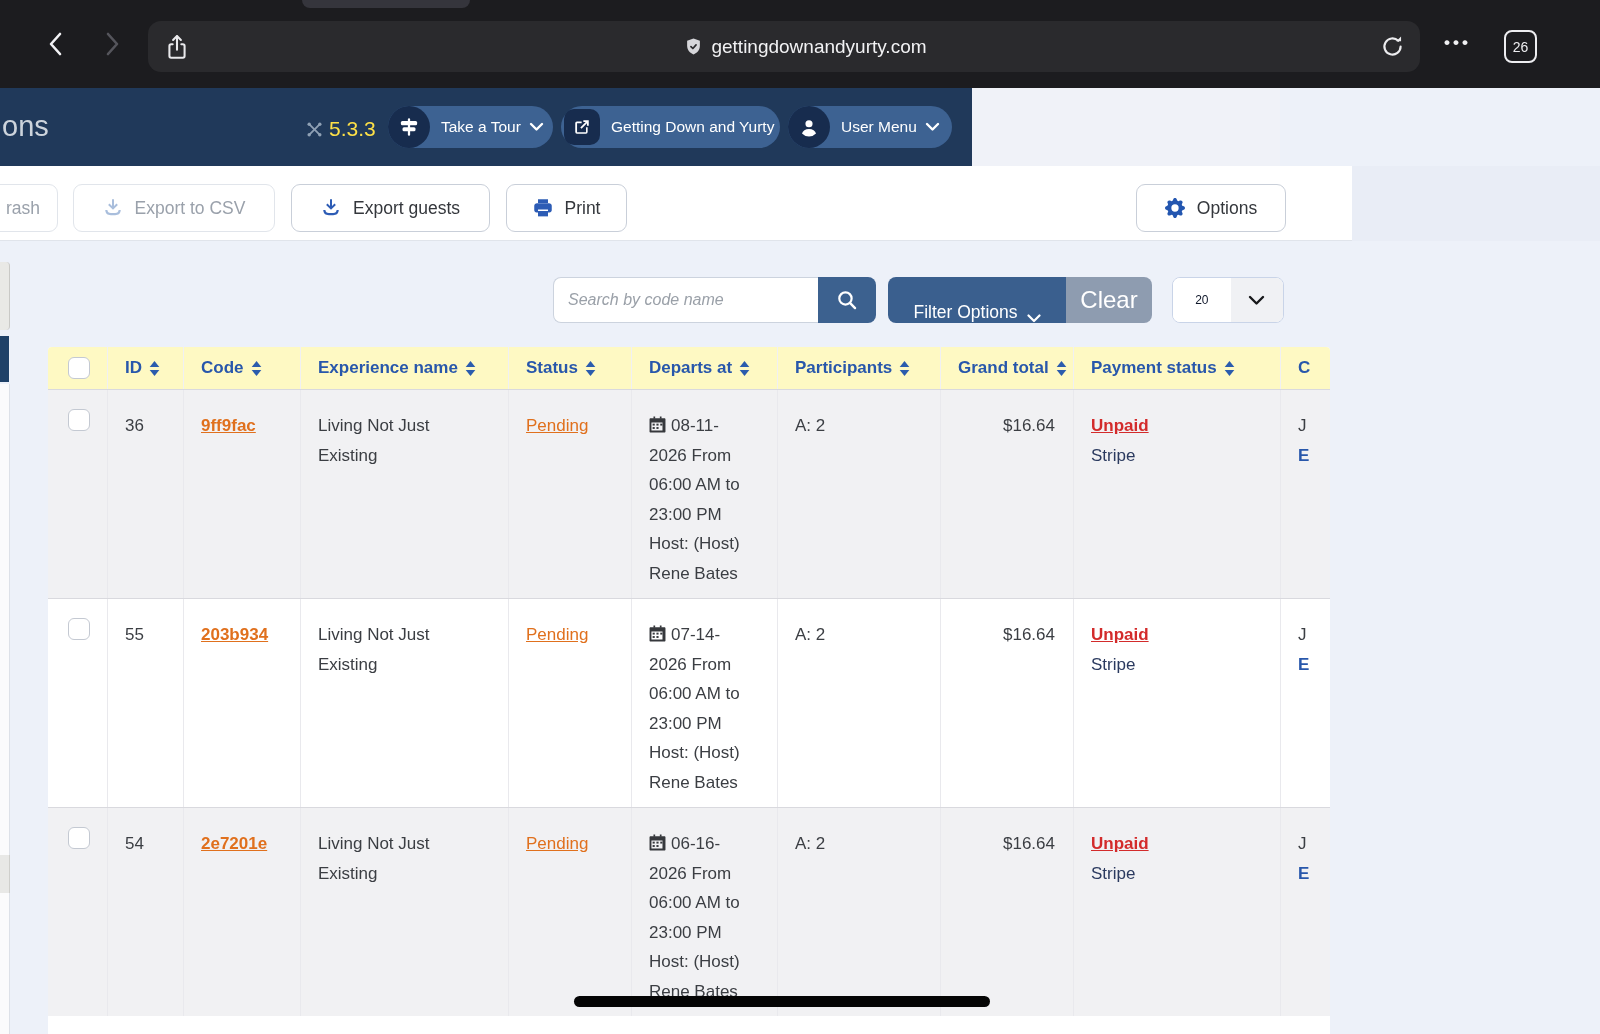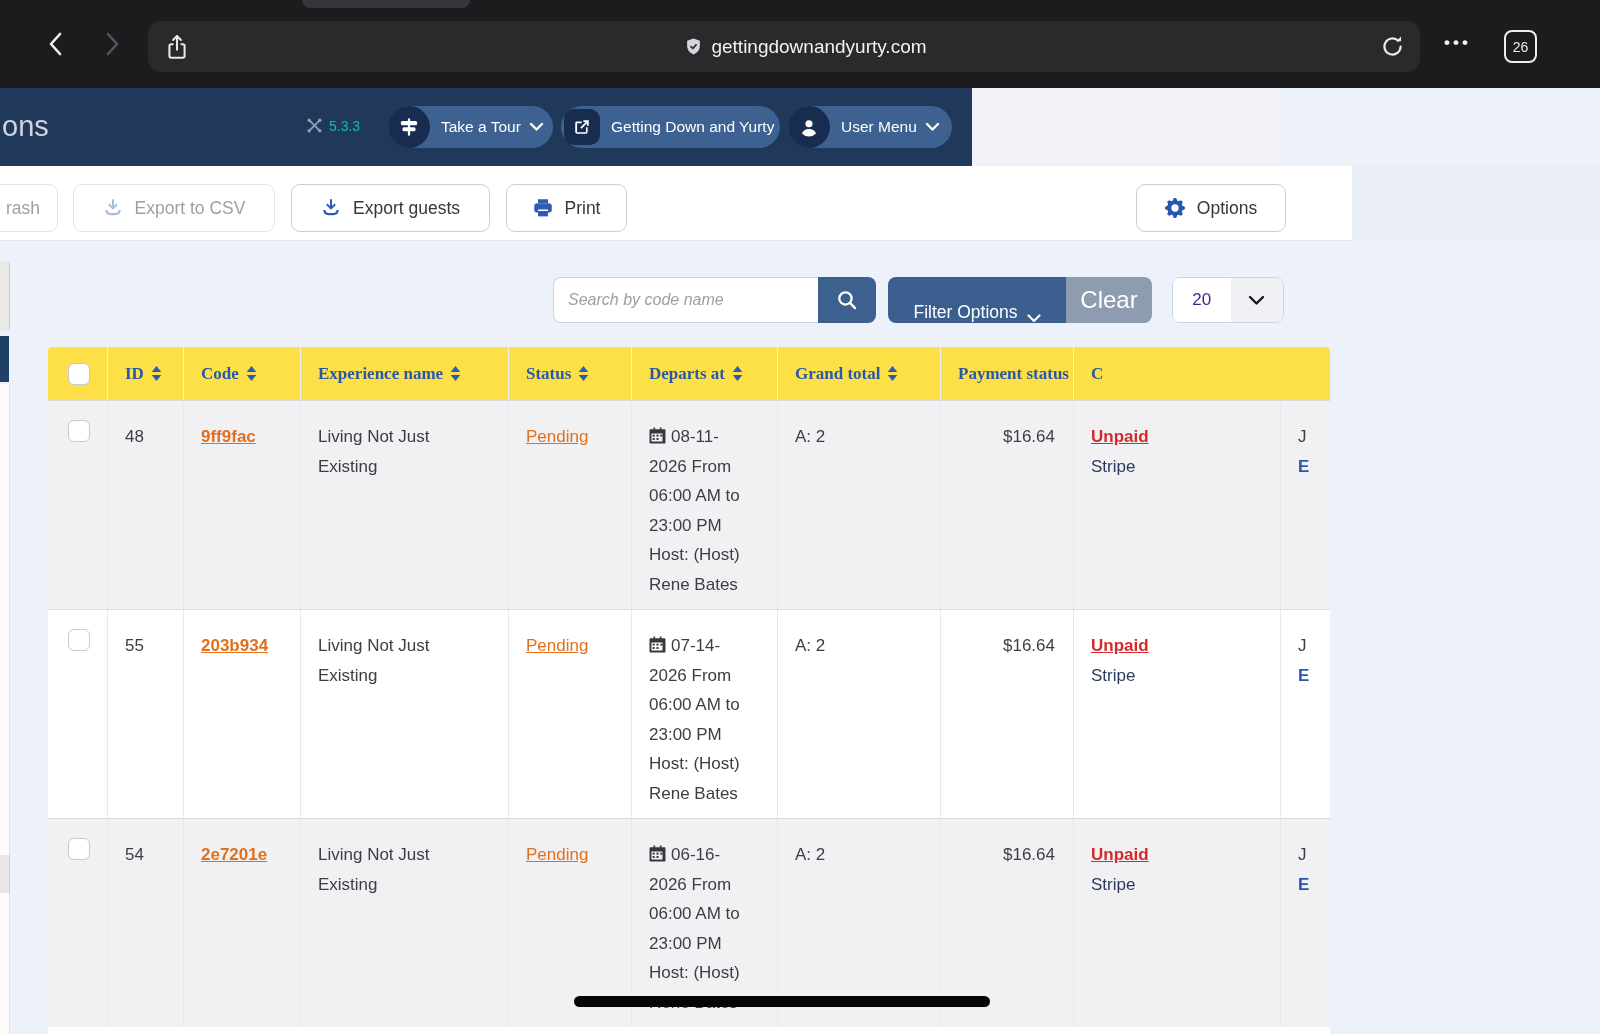--- a/index.html
+++ b/index.html
@@ -14,21 +14,21 @@
   #share-wrap { position:absolute; left:16px; top:11px; }
   #url-center { width:100%; display:flex; align-items:center; justify-content:center; gap:9px; color:#f2f2f4; font-size:19px;padding-left:44px; }
   #reload-wrap { position:absolute; right:14px; top:12px; }
   #ellipsis { position:absolute; left:1444px; top:33px; color:#f0f0f2; font-size:17px; letter-spacing:3px; font-weight:bold; }
   #tabcount { position:absolute; left:1504px; top:30px; width:33px; height:33px; border:2px solid #ededf0; border-radius:8px; color:#ededf0; font-size:14px; display:flex; align-items:center; justify-content:center; }
 
   
   #appband { position:absolute; left:0; top:88px; width:1280px; height:78px; background:#f0f2f8; }
   #appheader { position:absolute; left:0; top:0; width:972px; height:78px; background:#20395a; color:#fff; }
   #title-frag { position:absolute; left:2px; top:22px; font-size:29px; color:#cdd4dc; }
-  #version { position:absolute; left:306px; top:29px; display:flex; align-items:center; gap:6px; color:#14b8a6; font-size:14px; }
+  #version { position:absolute; left:306px; top:29px; display:flex; align-items:center; gap:6px; color:#fde047; font-size:21px; }
   .pill { position:absolute; top:18px; height:42px; background:#3d6292; border-radius:21px; display:flex; align-items:center; color:#fff; font-size:15.5px; cursor:pointer; }
   .pill .badge { width:42px; height:42px; border-radius:50%; background:#172c4e; display:flex; align-items:center; justify-content:center; flex:0 0 auto; }
   .pill .badge.square { width:36px; height:36px; border-radius:10px; margin-left:3px; }
   .pill .lbl { padding:0 8px 0 11px; white-space:nowrap; }
   .pill .chev { margin-right:14px; display:flex; }
 
   
   #toolband { position:absolute; left:0; top:166px; width:1600px; height:75px; background:#e9edf6; }
   #toolbar { position:absolute; left:0; top:0; width:1352px; height:75px; background:#ffffff; border-bottom:1px solid #e0e4eb; }
   .tbtn { position:absolute; top:18px; height:48px; border:1px solid #c9cfd9; border-radius:9px; background:#fff; display:flex; align-items:center; justify-content:center; gap:12px; font-size:17.5px; color:#34373c; cursor:pointer; }
@@ -41,27 +41,27 @@
   .sliver { position:absolute; left:0; }
 
   
   #search-group { position:absolute; left:553px; top:36px; height:46px; display:flex; }
   #search-input { width:265px; height:46px; border:1px solid #ccd3de; border-right:none; border-radius:8px 0 0 8px; padding:0 14px; font-size:16px; font-style:italic; color:#3b3e43; background:#fff; outline:none; font-family:"Liberation Sans", sans-serif; }
   #search-input::placeholder { color:#9aa0a8; font-style:italic; }
   #search-btn { width:58px; height:46px; background:#3c618f; border:none; border-radius:0 8px 8px 0; display:flex; align-items:center; justify-content:center; cursor:pointer; }
   #filter-btn { position:absolute; left:888px; top:36px; width:178px; height:46px; background:#3a5f8e; color:#fff; font-size:17.5px; border:none; border-radius:8px 0 0 8px; display:flex; align-items:flex-end; justify-content:center; gap:9px; cursor:pointer; }
   #clear-btn { position:absolute; left:1066px; top:36px; width:86px; height:46px; background:#8e9cb0; color:#fff; font-size:24px; border:none; border-radius:0 8px 8px 0; cursor:pointer; }
   #pagesize { position:absolute; left:1172px; top:36px; width:112px; height:46px; background:#fff; border:1px solid #c9d4e8; border-radius:8px; display:flex; overflow:hidden; cursor:pointer; }
-  #pagesize .val { flex:1.1; display:flex; align-items:center; justify-content:center; font-size:17px; color:#4c1d95; background:#fff; }
+  #pagesize .val { flex:1.1; display:flex; align-items:center; justify-content:center; font-size:12px; color:#0f172a; background:#fff; }
   #pagesize .arrow { flex:1; display:flex; align-items:center; justify-content:center; background:#f0f1f4; }
 
   
   #tablecard { position:absolute; left:48px; top:106px; width:1282px; height:687px; background:#fff; border-radius:4px 4px 0 0; overflow:hidden; }
   .grid { display:grid; grid-template-columns:59px 76px 117px 208px 123px 146px 163px 133px 207px 50px; }
-  #thead { height:53px; align-items:center; background:#fde047;font-family:Liberation Serif, serif; }
+  #thead { height:42px; align-items:center; background:#fef9c3; }
   #thead .th { display:flex; align-items:center; gap:7px; font-size:17px; font-weight:bold; color:#2857ab; padding-left:17px; white-space:nowrap; border-left:1px solid #f0f0f3; height:100%; }
   #thead .th:first-child { border-left:none; }
   .row { border-top:1px solid #d9d9de; }
   .row.alt { background:#f1f1f3; }
   .cell { padding:21px 17px 10px 17px; font-size:17px; color:#3b3e43; line-height:29.5px; border-left:1px solid #e9e9ed; min-width:0; }
   .row .cell:first-child { border-left:none; }
   .checkbox { width:22px; height:22px; border:1.5px solid #c4c9d2; border-radius:6px; background:#fff; cursor:pointer; }
   .cell.cb { padding:19px 0 0 20px; }
   a.code-link { color:#e0701d; font-weight:bold; text-decoration:underline; }
   a.status-link { color:#e0701d; text-decoration:underline; }
@@ -300,20 +300,27 @@
   </div>
 
   <div class="th">
     <span>Departs at</span>
     <svg class="sorticon" width="11" height="15" viewBox="0 0 11 15" fill="#2b5cad">
       <path d="M5.5 0 L10.3 6 H0.7 Z"></path>
             <path d="M5.5 15 L10.3 9 H0.7 Z"></path>
     </svg>
   </div>
 
+  <div class="th">
+    <span>Participants</span>
+    <svg class="sorticon" width="11" height="15" viewBox="0 0 11 15" fill="#2b5cad">
+      <path d="M5.5 0 L10.3 6 H0.7 Z"></path>
+            <path d="M5.5 15 L10.3 9 H0.7 Z"></path>
+    </svg>
+  </div>
 
   <div class="th">
     <span>Grand total</span>
     <svg class="sorticon" width="11" height="15" viewBox="0 0 11 15" fill="#2b5cad">
       <path d="M5.5 0 L10.3 6 H0.7 Z"></path>
             <path d="M5.5 15 L10.3 9 H0.7 Z"></path>
     </svg>
   </div>
 
   <div class="th">
@@ -327,21 +334,21 @@
   <div class="th">
     <span>C</span>
 
   </div>
 </div>
     <div id="tbody">
   <div class="row grid alt">
     <div class="cell cb">
             <div class="checkbox"></div>
           </div>
-    <div class="cell"><span>48</span></div>
+    <div class="cell"><span>36</span></div>
     <div class="cell"><a class="code-link" href="#">9ff9fac</a></div>
     <div class="cell"><span>Living Not Just Existing</span></div>
     <div class="cell"><a class="status-link" href="#">Pending</a></div>
     <div class="cell">
       <span class="cal-ico">
         <svg width="17" height="17" viewBox="0 0 16 16" fill="#36383c">
           <path d="M4.2 0.5h1.6v2.2H4.2zM10.2 0.5h1.6v2.2h-1.6z"></path>
           <path d="M1.5 2h13c.6 0 1 .4 1 1v11.5c0 .6-.4 1-1 1h-13c-.6 0-1-.4-1-1V3c0-.6.4-1 1-1zm.8 4v7.7h10.4V6z" fill-rule="evenodd"></path>
           <g fill="#36383c">
                   <rect x="3.4" y="7.2" width="2" height="1.8"></rect>

